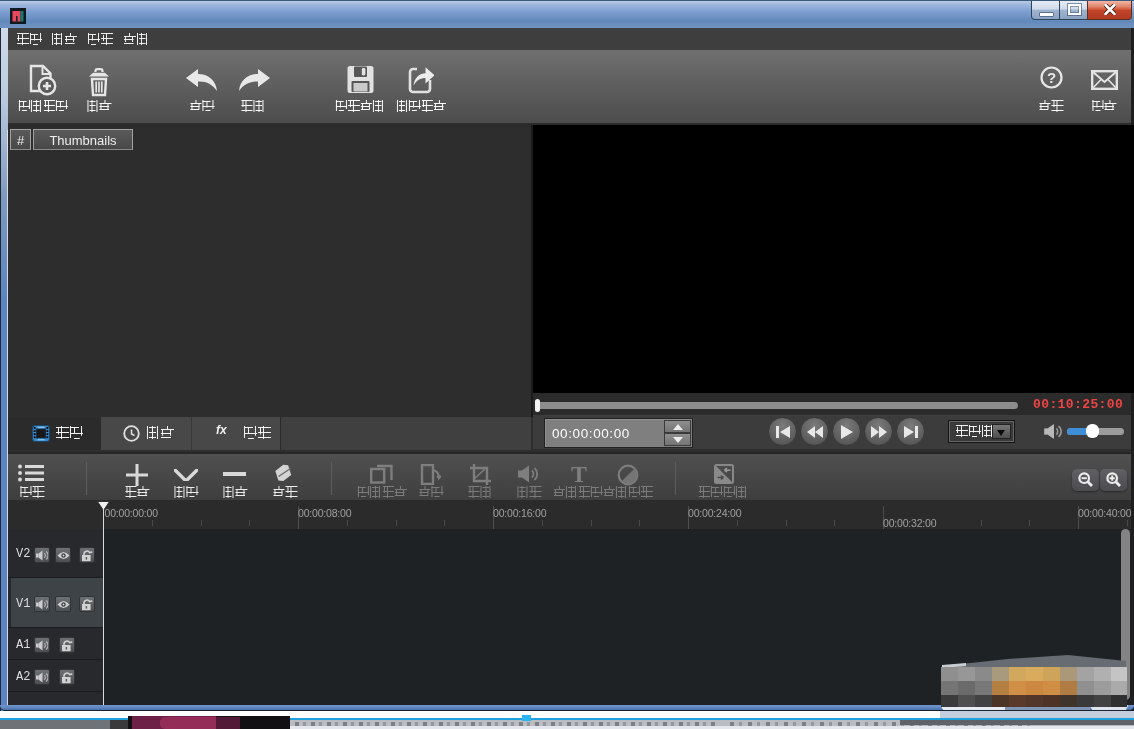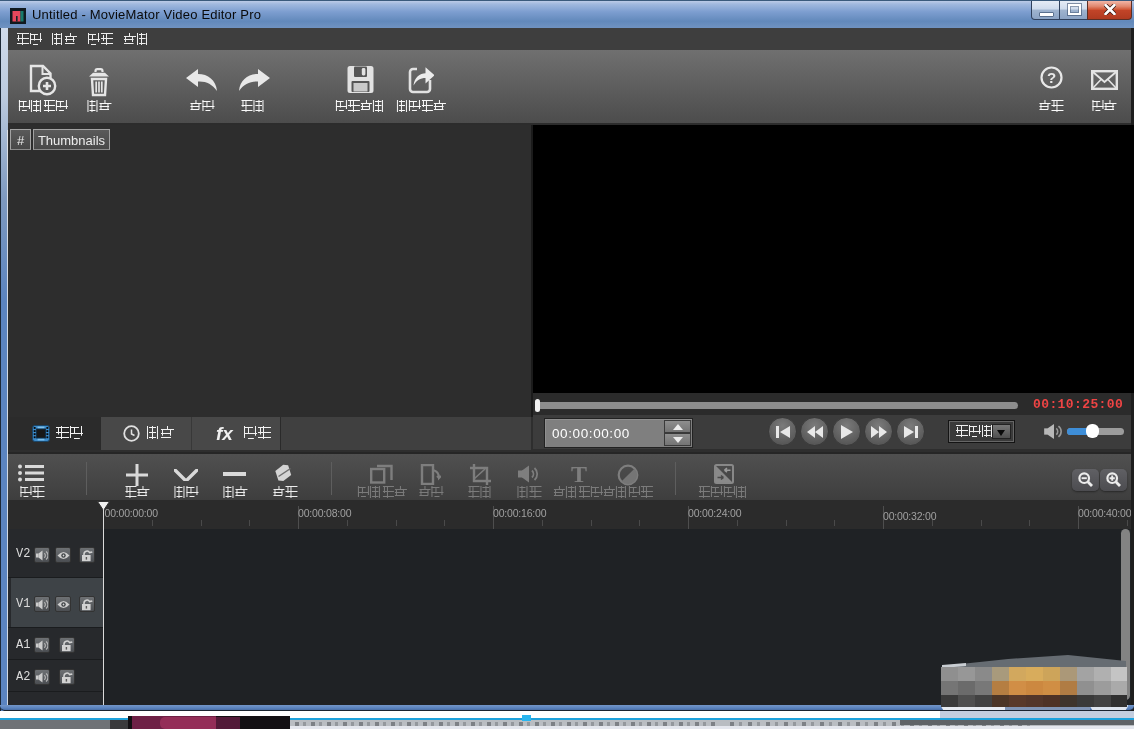--- a/index.html
+++ b/index.html
@@ -64,21 +64,20 @@
 <div class="abs" id="titlebar" style="left:0;top:0;width:1134px;height:28px;
  background:linear-gradient(180deg,#bccbe7 0%,#a0b8de 12%,#7d9ed0 40%,#6289bb 75%,#7093c1 100%);
  border-top:1px solid #3a5a7c;box-sizing:border-box">
 
   <svg class="abs" style="left:10px;top:7px" width="16" height="16" viewBox="0 0 16 16">
     <rect x="0" y="0" width="16" height="16" fill="#10191f"></rect>
     <rect x="2.5" y="3" width="8" height="10.5" fill="#e8475c"></rect>
     <path d="M6 8 h1.6 v5.5 h-1.6 z" fill="#1a232a"></path>
     <rect x="10.5" y="3" width="3" height="10.5" fill="#177a6c"></rect>
   </svg>
-  <div class="abs" style="left:32px;top:6px;font-size:13px;color:#0a0a0a;letter-spacing:0.2px">Untitled - MovieMator Video Editor Pro</div>
 
   <div class="abs" style="left:1031px;top:0;width:100px;height:19px">
     <div class="abs" style="left:0;top:0;width:29px;height:19px;border:1px solid #30415c;border-top:none;border-radius:0 0 0 4px;box-sizing:border-box;background:linear-gradient(180deg,#e6ecf5 0%,#cfdbec 45%,#9fb4cf 50%,#8ba3c4 100%)">
       <div class="abs" style="left:7px;top:11px;width:13px;height:3px;background:#fff;border:1px solid #5a708e;border-radius:1px"></div>
     </div>
     <div class="abs" style="left:28px;top:0;width:29px;height:19px;border:1px solid #30415c;border-top:none;box-sizing:border-box;background:linear-gradient(180deg,#e6ecf5 0%,#cfdbec 45%,#9fb4cf 50%,#8ba3c4 100%)">
       <div class="abs" style="left:8px;top:3px;width:9px;height:7px;border:2px solid #fff;box-shadow:0 0 0 1px rgba(50,70,100,.55),inset 0 0 0 1px rgba(50,70,100,.45)"></div>
     </div>
     <div class="abs" style="left:56px;top:0;width:45px;height:19px;border:1px solid #5c2e24;border-top:none;border-radius:0 0 4px 0;box-sizing:border-box;background:linear-gradient(180deg,#f2b6a6 0%,#e0876e 30%,#d05534 48%,#c24428 52%,#b03a20 100%)">
       <svg class="abs" style="left:16px;top:3px" width="12" height="11" viewBox="0 0 12 11">
@@ -149,21 +148,21 @@
   <svg class="abs" style="left:1083px;top:20px" width="27" height="20" viewBox="0 0 27 20">
     <rect x="1.2" y="1.2" width="24.6" height="17.6" fill="none" stroke="#e4e4e4" stroke-width="2.4"></rect>
     <path d="M2 2 L13.5 12 L25 2" fill="none" stroke="#e4e4e4" stroke-width="2"></path>
     <path d="M2 18 L10 9.5 M25 18 L17 9.5" fill="none" stroke="#e4e4e4" stroke-width="1.6"></path>
   </svg>
   <div class="abs kl" style="left:1096px;top:50px"><span class="k b"><i></i></span><span class="k d"><i></i></span></div>
 </div>
 
 <div class="abs" id="tablepanel" style="left:8px;top:125px;width:523px;height:292px;background:#2d2d2d">
   <div class="abs hc" style="left:2px;top:4px;width:21px">#</div>
-  <div class="abs hc" style="left:25px;top:4px;width:77px">Thumbnails</div>
+  <div class="abs hc" style="left:25px;top:4px;width:100px">Thumbnails</div>
 </div>
 
 <div class="abs" style="left:531px;top:125px;width:2px;height:292px;background:#1b1b1b"></div>
 
 <div class="abs" id="preview" style="left:533px;top:125px;width:601px;height:268px;background:#000"></div>
 <div class="abs" id="scrubrow" style="left:533px;top:393px;width:601px;height:22px;background:#2b2b2b">
   <div class="abs" style="left:3px;top:9px;width:482px;height:7px;background:#8d8d8d;border-radius:4px"></div>
   <div class="abs" style="left:2px;top:6px;width:5px;height:13px;background:#f2f2f2;border-radius:2.5px"></div>
   <div class="abs" style="left:500px;top:4px;width:90px;font-family:'Liberation Mono',monospace;font-weight:bold;font-size:13px;color:#ef4444;letter-spacing:0.4px">00:10:25:00</div>
 </div>
@@ -243,21 +242,21 @@
     </g>
   </svg>
   <div class="abs" style="left:47px;top:9px;font-size:13px;color:#f2f2f2"><span class="k a"><i></i></span><span class="k b"><i></i></span></div>
   <div class="abs" style="left:92px;top:0;width:91px;height:33px;background:#484848;border-left:1px solid #2a2a2a;box-sizing:border-box"></div>
   <div class="abs" style="left:183px;top:0;width:90px;height:33px;background:#484848;border-left:1px solid #383838;border-right:1px solid #2a2a2a;box-sizing:border-box"></div>
   <svg class="abs" style="left:115px;top:8px" width="17" height="17" viewBox="0 0 17 17">
     <circle cx="8.5" cy="8.5" r="7.3" fill="none" stroke="#e0e0e0" stroke-width="1.8"></circle>
     <path d="M8.5 4.5 V9 L11.5 10.5" fill="none" stroke="#e0e0e0" stroke-width="1.5"></path>
   </svg>
   <div class="abs" style="left:138px;top:9px;font-size:13px;color:#f2f2f2"><span class="k c"><i></i></span><span class="k d"><i></i></span></div>
-  <div class="abs" style="left:208px;top:6px;font-size:19px;font-style:italic;font-weight:bold;color:#f0f0f0;font-family:'Liberation Sans'">fx</div>
+  <div class="abs" style="left:208px;top:6px;font-size:12px;font-style:italic;font-weight:bold;color:#f0f0f0;font-family:'Liberation Sans'">fx</div>
   <div class="abs" style="left:235px;top:9px;font-size:13px;color:#f2f2f2"><span class="k b"><i></i></span><span class="k a"><i></i></span></div>
 </div>
 
 <div class="abs" id="tltoolbar" style="left:8px;top:452px;width:1123px;height:48px;
  background:linear-gradient(180deg,#505050,#3e3e3e);border-top:2px solid #262626;box-sizing:border-box">
 
   <svg class="abs tic" style="left:10px" width="26" height="18" viewBox="0 0 26 18">
     <circle cx="2" cy="2.5" r="2" fill="#d9d9d9"></circle>
       <rect x="7" y="1" width="19" height="3" fill="#d9d9d9"></rect>
     <circle cx="2" cy="9" r="2" fill="#d9d9d9"></circle>
@@ -350,21 +349,21 @@
 <div class="abs" id="ruler" style="left:8px;top:500px;width:1123px;height:29px;background:#2b2b2b;font-size:10.5px;color:#a0a0a0;letter-spacing:-0.2px">
   <div class="mtick" style="left:95px"></div>
     <div class="abs" style="left:96.5px;top:7px">00:00:00:00</div>
   <div class="mtick" style="left:290px"></div>
     <div class="abs" style="left:290px;top:7px">00:00:08:00</div>
   <div class="mtick" style="left:485px"></div>
     <div class="abs" style="left:485px;top:7px">00:00:16:00</div>
   <div class="mtick" style="left:680px"></div>
     <div class="abs" style="left:680px;top:7px">00:00:24:00</div>
   <div class="mtick" style="left:875px"></div>
-    <div class="abs" style="left:875px;top:10px">00:00:32:00</div>
+    <div class="abs" style="left:875px;top:17px">00:00:32:00</div>
   <div class="mtick" style="left:1070px"></div>
     <div class="abs" style="left:1070px;top:7px">00:00:40:00</div>
   <div class="stick" style="left:144px"></div>
     <div class="stick" style="left:193px"></div>
     <div class="stick" style="left:241px"></div>
   <div class="stick" style="left:339px"></div>
     <div class="stick" style="left:388px"></div>
     <div class="stick" style="left:436px"></div>
   <div class="stick" style="left:534px"></div>
     <div class="stick" style="left:583px"></div>

